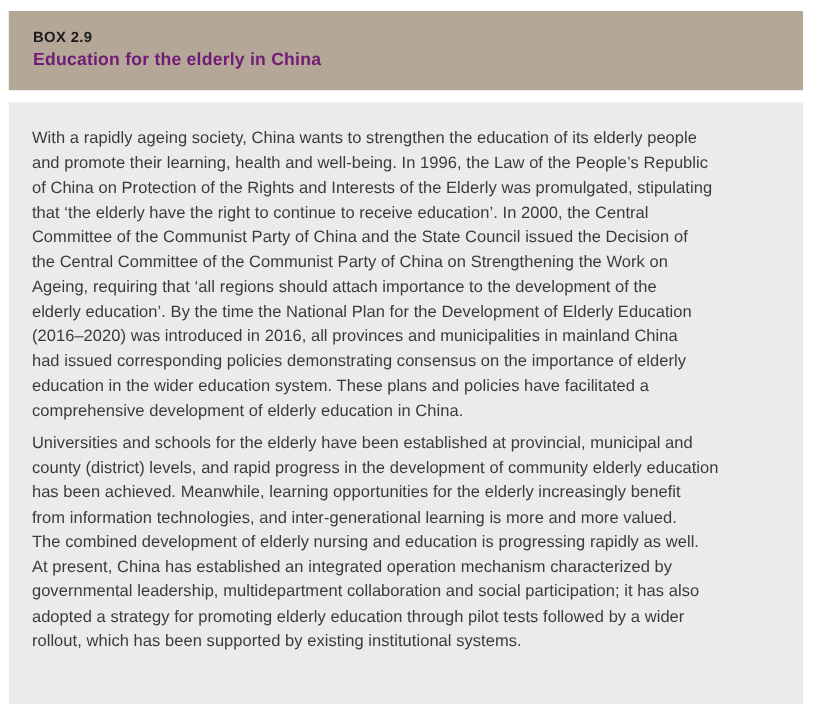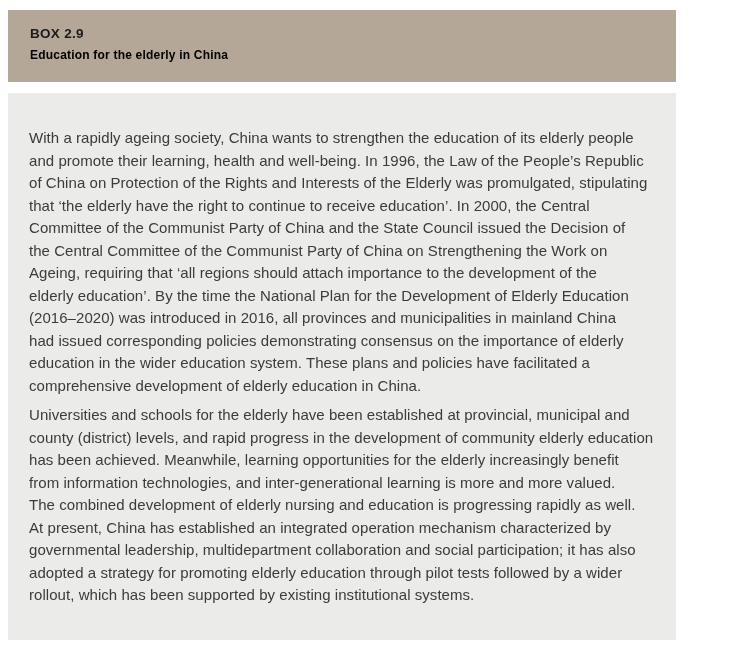--- a/index.html
+++ b/index.html
@@ -2,21 +2,21 @@
 <html><head>
 <meta charset="utf-8">
 <style>
   html, body {
     margin: 0;
     padding: 0;
     background: #ffffff;
   }
   .page {
     position: relative;
-    width: 676px;
+    width: 740px;
     height: 650px;
     background: #ffffff;
     font-family: "Liberation Sans", sans-serif;
     overflow: hidden;
   }
   .band {
     position: absolute;
     left: 8px;
     top: 10px;
     width: 722px;
@@ -27,36 +27,36 @@
   }
   .box-label {
     font-size: 13.5px;
     font-weight: bold;
     letter-spacing: 0.3px;
     color: #1b1b1b;
     line-height: 17px;
     margin: 0;
   }
   .box-title {
-    font-size: 12px;
+    font-size: 16px;
     font-weight: bold;
     letter-spacing: 0.2px;
-    color: #000000;
+    color: #701a75;
     line-height: 22px;
     margin: 2px 0 0 0;
   }
   .content {
     position: absolute;
     left: 8px;
     top: 93px;
     width: 722px;
     min-height: 547px;
     background: #ebebe9;
     box-sizing: border-box;
-    padding: 34px 18px 30px 21px;
+    padding: 22px 18px 30px 21px;
   }
   .para {
     margin: 0;
     font-size: 15px;
     line-height: 22.5px;
     color: #3b3b3b;
     letter-spacing: 0.05px;
     white-space: pre-line;
   }
   .para + .para {

